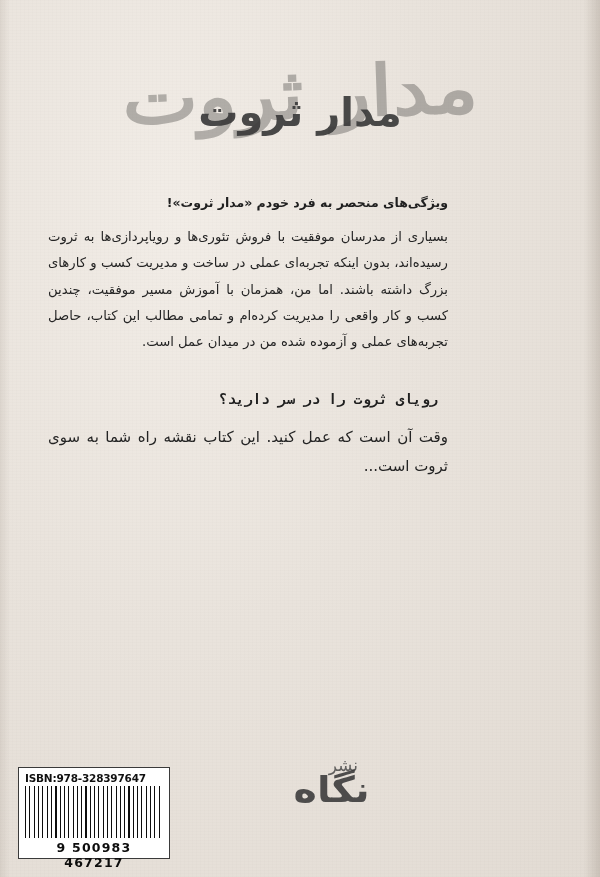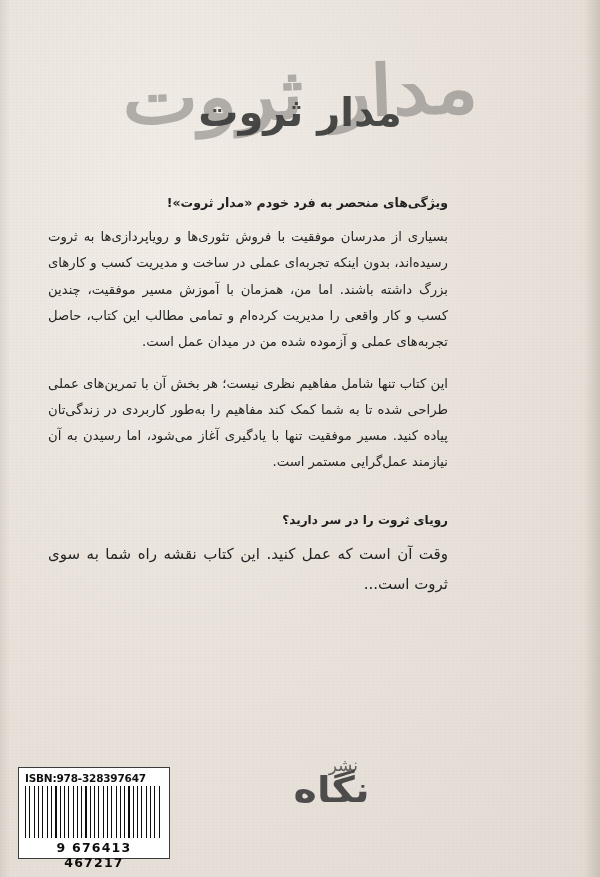--- a/index.html
+++ b/index.html
@@ -96,25 +96,26 @@
   }
   p.para {
     font-size: 13.2px;
     line-height: 1.98;
     margin: 8px 0 16px 0;
     color: #242424;
     text-align: justify;
     text-justify: inter-word;
   }
   .question {
-    font-size: 12px;
+    font-size: 14px;
     font-weight: 700;
     color: #1f1f1f;
-    margin: 34px 0 10px 0;
+    margin: 34px 10px 10px 0;
     line-height: 1.7;
+    font-family: Liberation Mono, monospace;
   }
   .closing {
     font-size: 15px;
     line-height: 1.98;
     margin: 0;
     color: #242424;
   }
 
   
   .publisher {
@@ -201,21 +202,20 @@
 
   <div class="title-script">مدار ثروت</div>
 
   <div class="title-area">
     <div class="book-title">مدار ثروت</div>
   </div>
 
   <div class="content">
     <div class="lead">ویژگی‌های منحصر به فرد خودم «مدار ثروت»!</div>
     <p class="para">بسیاری از مدرسان موفقیت با فروش تئوری‌ها و رویاپردازی‌ها به ثروت رسیده‌اند، بدون اینکه تجربه‌ای عملی در ساخت و مدیریت کسب و کارهای بزرگ داشته باشند. اما من، همزمان با آموزش مسیر موفقیت، چندین کسب و کار واقعی را مدیریت کرده‌ام و تمامی مطالب این کتاب، حاصل تجربه‌های عملی و آزموده شده من در میدان عمل است.</p>
-    <p class="para">این کتاب تنها شامل مفاهیم نظری نیست؛ هر بخش آن با تمرین‌های عملی طراحی شده تا به شما کمک کند مفاهیم را به‌طور کاربردی در زندگی‌تان پیاده کنید. مسیر موفقیت تنها با یادگیری آغاز می‌شود، اما رسیدن به آن نیازمند عمل‌گرایی مستمر است.</p>
     <div class="question">رویای ثروت را در سر دارید؟</div>
     <p class="closing">وقت آن است که عمل کنید. این کتاب نقشه راه شما به سوی ثروت است...</p>
   </div>
 
   <div class="publisher">
     <div class="pub-mark">نشر</div>
     <div class="pub-name">نگاه</div>
   </div>
 
   <div class="barcode-box">
@@ -279,15 +279,15 @@
         <span style="width: 3px; background: transparent;"></span>
         <span style="width: 1px;"></span>
         <span style="width: 1px; background: transparent;"></span>
         <span style="width: 2px;"></span>
         <span style="width: 1px; background: transparent;"></span>
         <span style="width: 2px;"></span>
         <span style="width: 3px; background: transparent;"></span>
         <span style="width: 1px;"></span>
         <span style="width: 1px; background: transparent;"></span>
       </div>
-    <div class="ean-digits">9 676413 467217</div>
+    <div class="ean-digits">9 500983 467217</div>
   </div>
 </div>
 
 </body></html>

